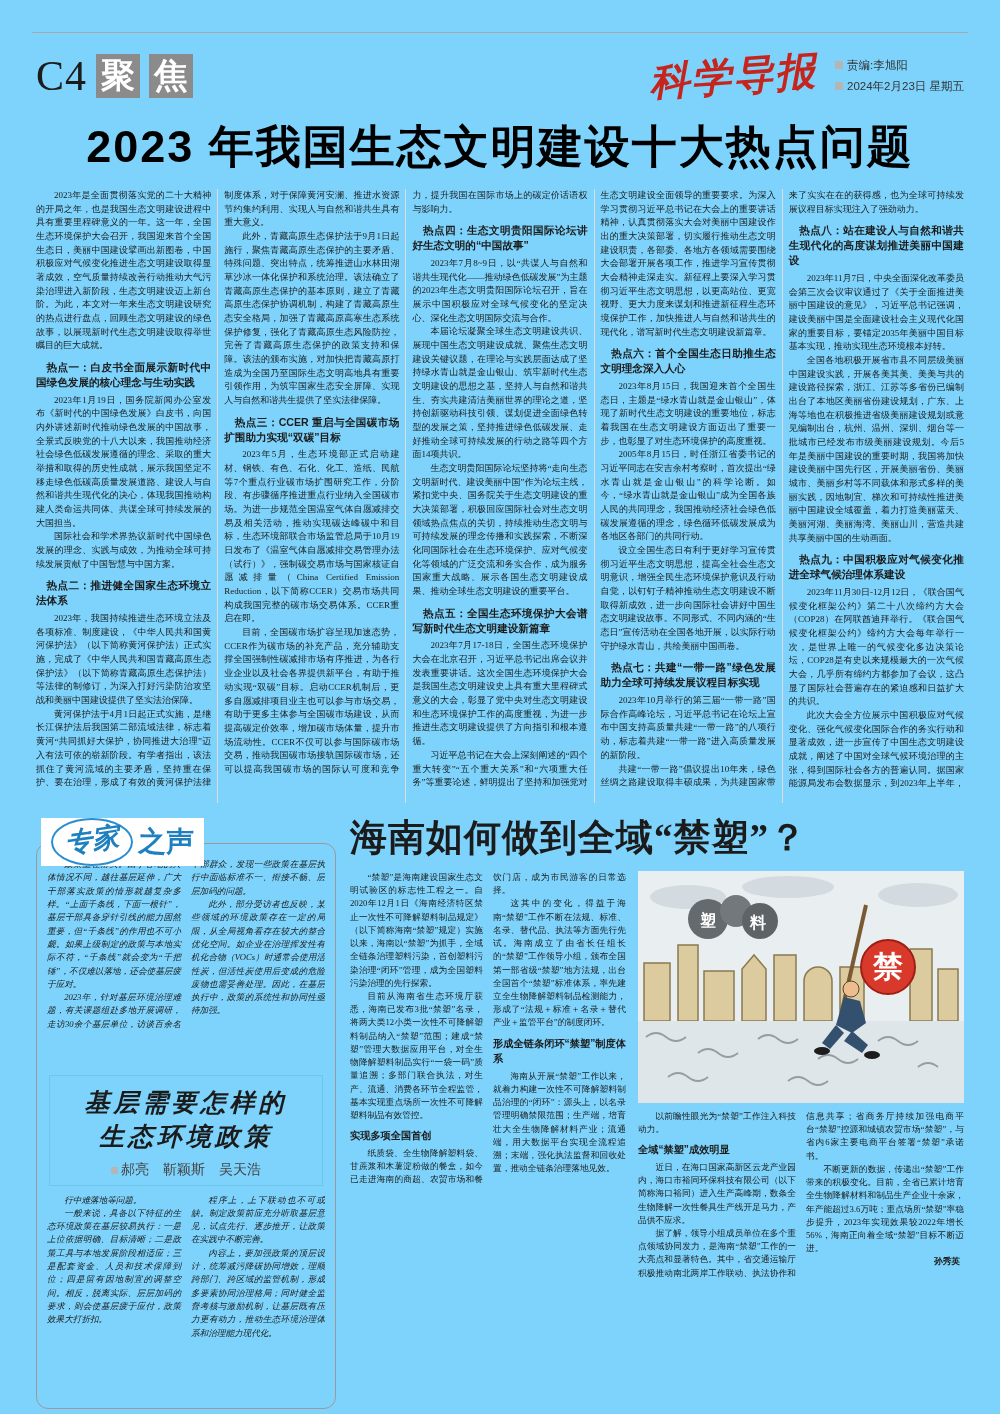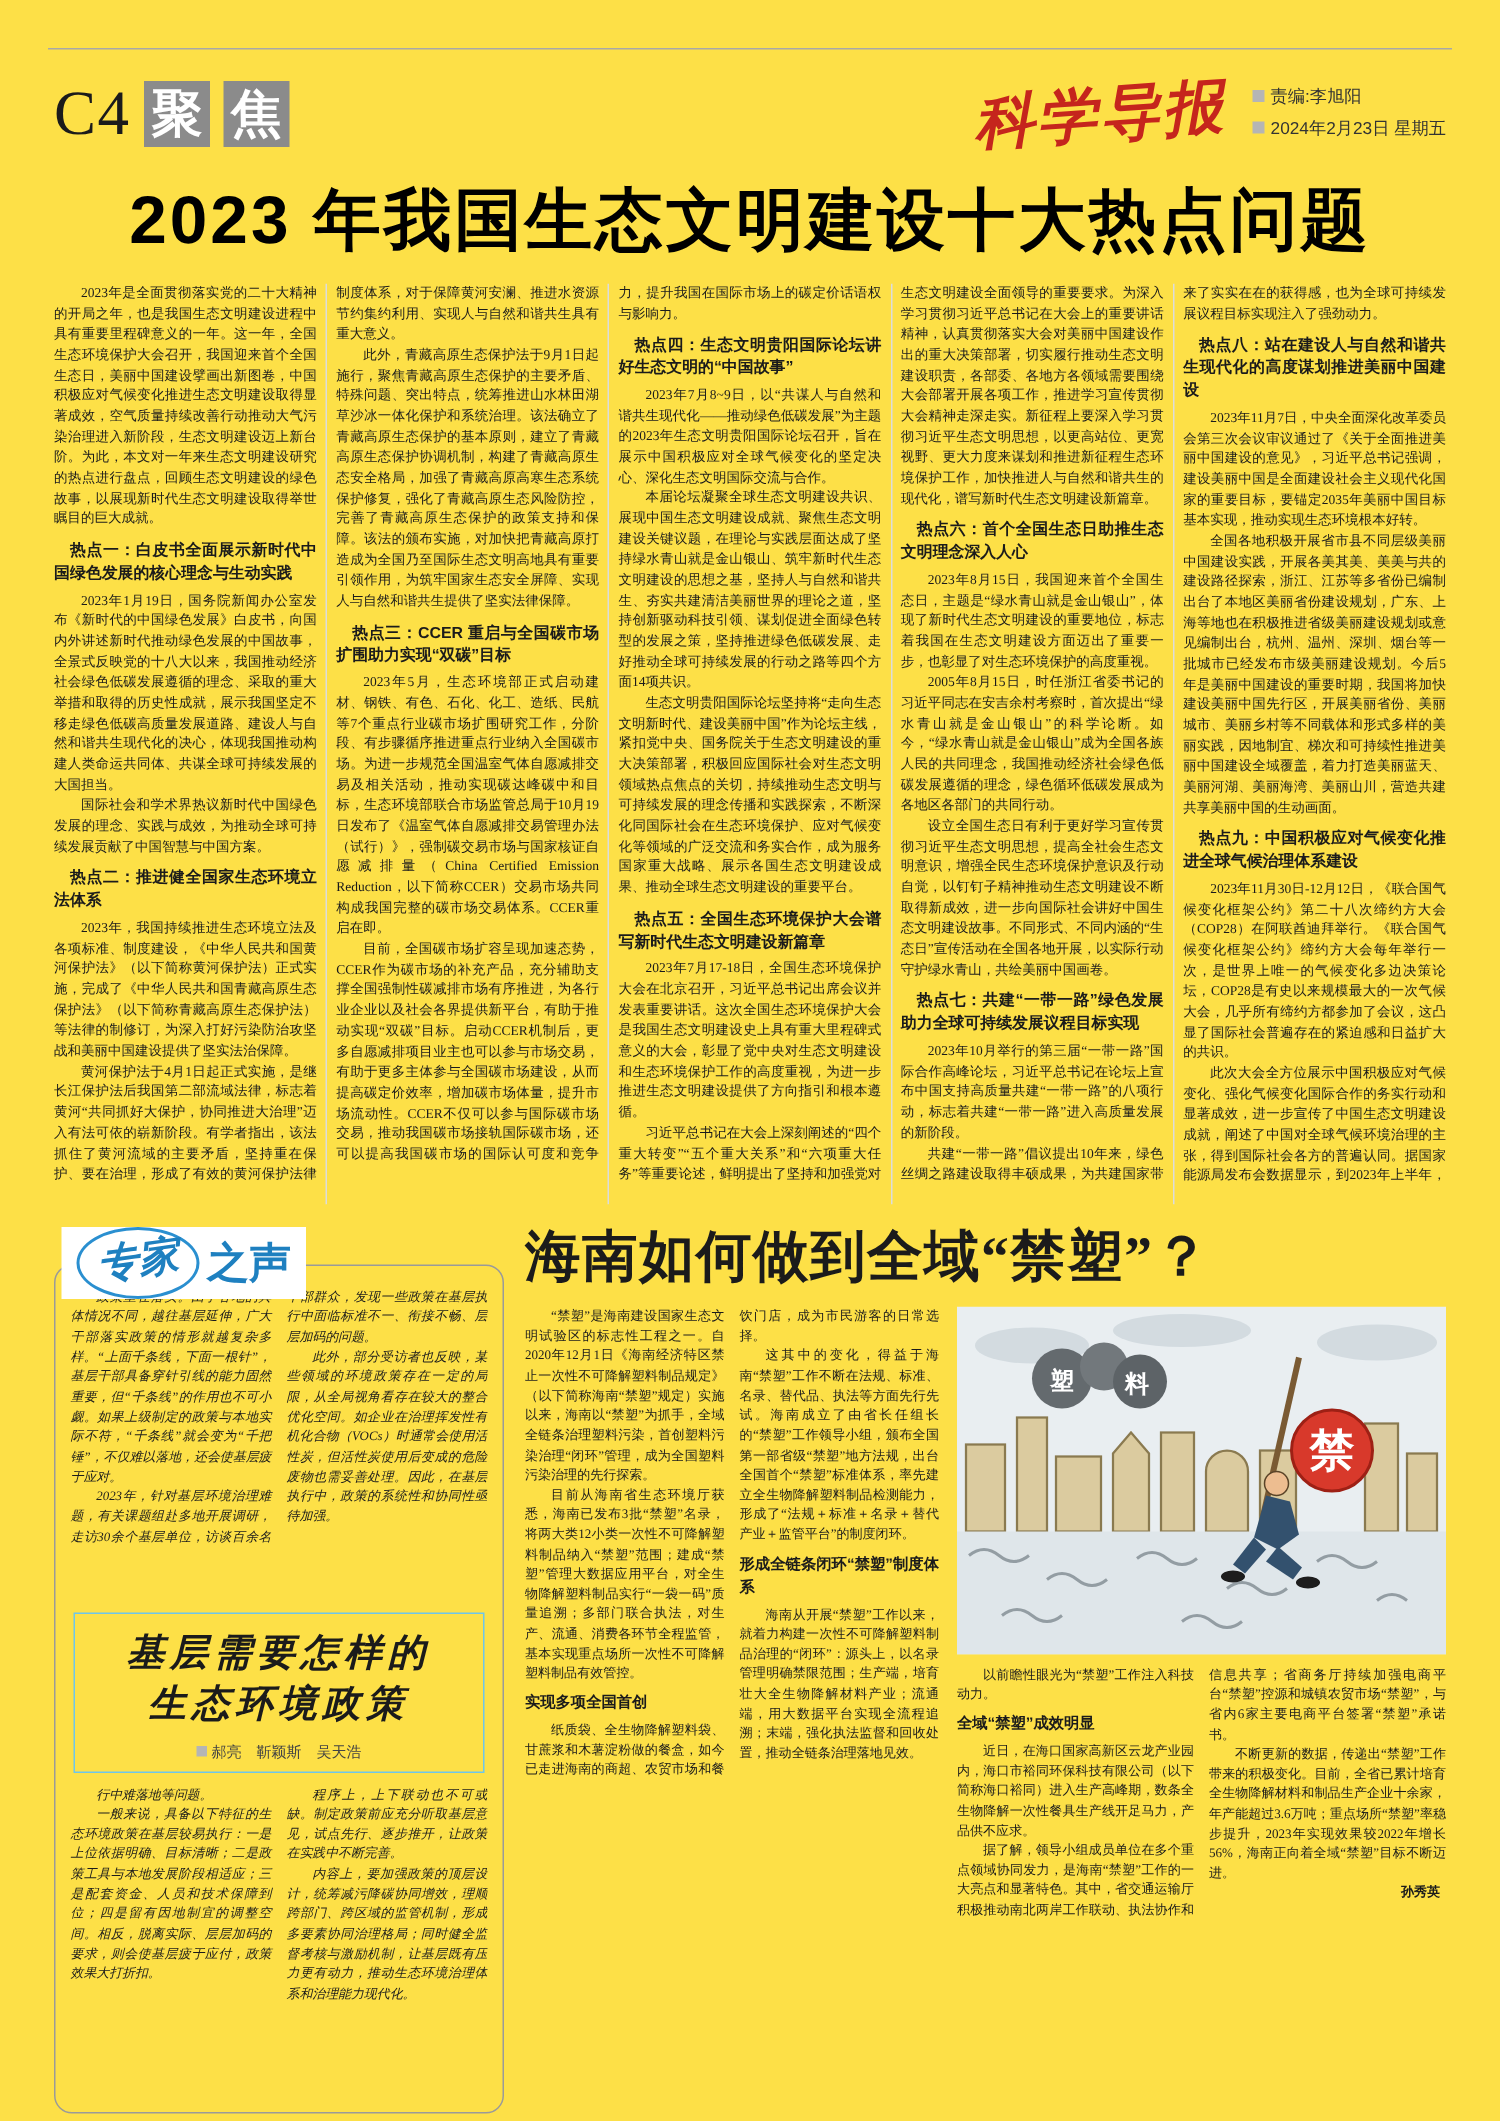--- a/index.html
+++ b/index.html
@@ -1,17 +1,17 @@
 <!DOCTYPE html>
 <html><head>
 <meta charset="utf-8">
 <style>
   html,body{margin:0;padding:0;background:#f3f3f0;}
   body{width:1000px;height:1414px;overflow:hidden;font-family:"Liberation Serif",serif;color:#1b1b1b;}
-  .page{width:1000px;height:1414px;background:#fde047;box-sizing:border-box;padding:0 36px;}
+  .page{width:1000px;height:1414px;background:#7dd3fc;box-sizing:border-box;padding:0 36px;}
   .topline{border-top:1.5px solid #a8a8a8;margin:0 -4px;padding-top:0;position:relative;top:32px;}
   
   .hdr{display:flex;align-items:center;justify-content:space-between;padding-top:44px;height:62px;}
   .hdr-left{display:flex;align-items:center;gap:9px;}
   .pageno{font-size:42px;font-family:"Liberation Serif",serif;letter-spacing:1px;}
   .secblk{width:44px;height:44px;background:#8b8b8b;color:#fff;font-family:"Liberation Sans",sans-serif;
           font-weight:bold;font-size:34px;display:flex;align-items:center;justify-content:center;}
   .hdr-right{display:flex;align-items:center;gap:18px;}
   .masthead{color:#c5251d;font-size:40px;font-weight:bold;font-style:italic;
             font-family:"Liberation Serif",serif;transform:rotate(-4deg);letter-spacing:2px;}
@@ -37,21 +37,21 @@
         display:inline-block;transform:rotate(-8deg);}
   .exp2{color:#1e80c0;font-weight:900;font-size:28px;font-family:"Liberation Sans",sans-serif;margin-left:5px;}
   .expt{column-count:2;column-gap:10px;font-size:8.6px;line-height:1.55;text-align:justify;
         font-style:italic;overflow:hidden;}
   .expt p{margin:0;text-indent:2em;}
   .expt-top{height:208px;flex:0 0 auto;}
   .expt-bot{flex:1;margin-top:6px;}
   .innerhead{border:1.5px solid #6ec6ea;margin:9px 2px 2px;padding:10px 4px 6px;text-align:center;break-inside:avoid;}
   .innerhead .l{font-size:25px;font-weight:900;font-family:"Liberation Sans",sans-serif;
                 letter-spacing:4px;line-height:1.35;font-style:italic;}
-  .innerby{font-size:10px;margin-top:7px;color:#444;font-family:Liberation Mono, monospace;}
+  .innerby{font-size:14px;margin-top:7px;color:#444;font-family:Liberation Mono, monospace;}
   .innerby .sq{display:inline-block;width:7px;height:7px;background:#b5b5b5;margin-right:3px;}
   
   .hn{flex:1;display:flex;flex-direction:column;min-width:0;}
   .hnhead{font-size:37px;font-weight:900;font-family:"Liberation Serif",serif;letter-spacing:1px;margin:0 0 8px;}
   .hnsub{font-size:16.5px;font-weight:bold;font-family:"Liberation Sans",sans-serif;margin:0 0 10px;letter-spacing:1px;}
   .hncontent{display:flex;gap:12px;flex:1;min-height:0;}
   .hnleft{width:288px;column-count:2;column-gap:10px;font-size:8.7px;line-height:1.52;
           text-align:justify;overflow:hidden;}
   .hnleft p,.hnrt p{margin:0;text-indent:2em;}
   .hsub{font-family:"Liberation Sans",sans-serif;font-weight:bold;font-size:10.2px;margin:6px 0 3px;

